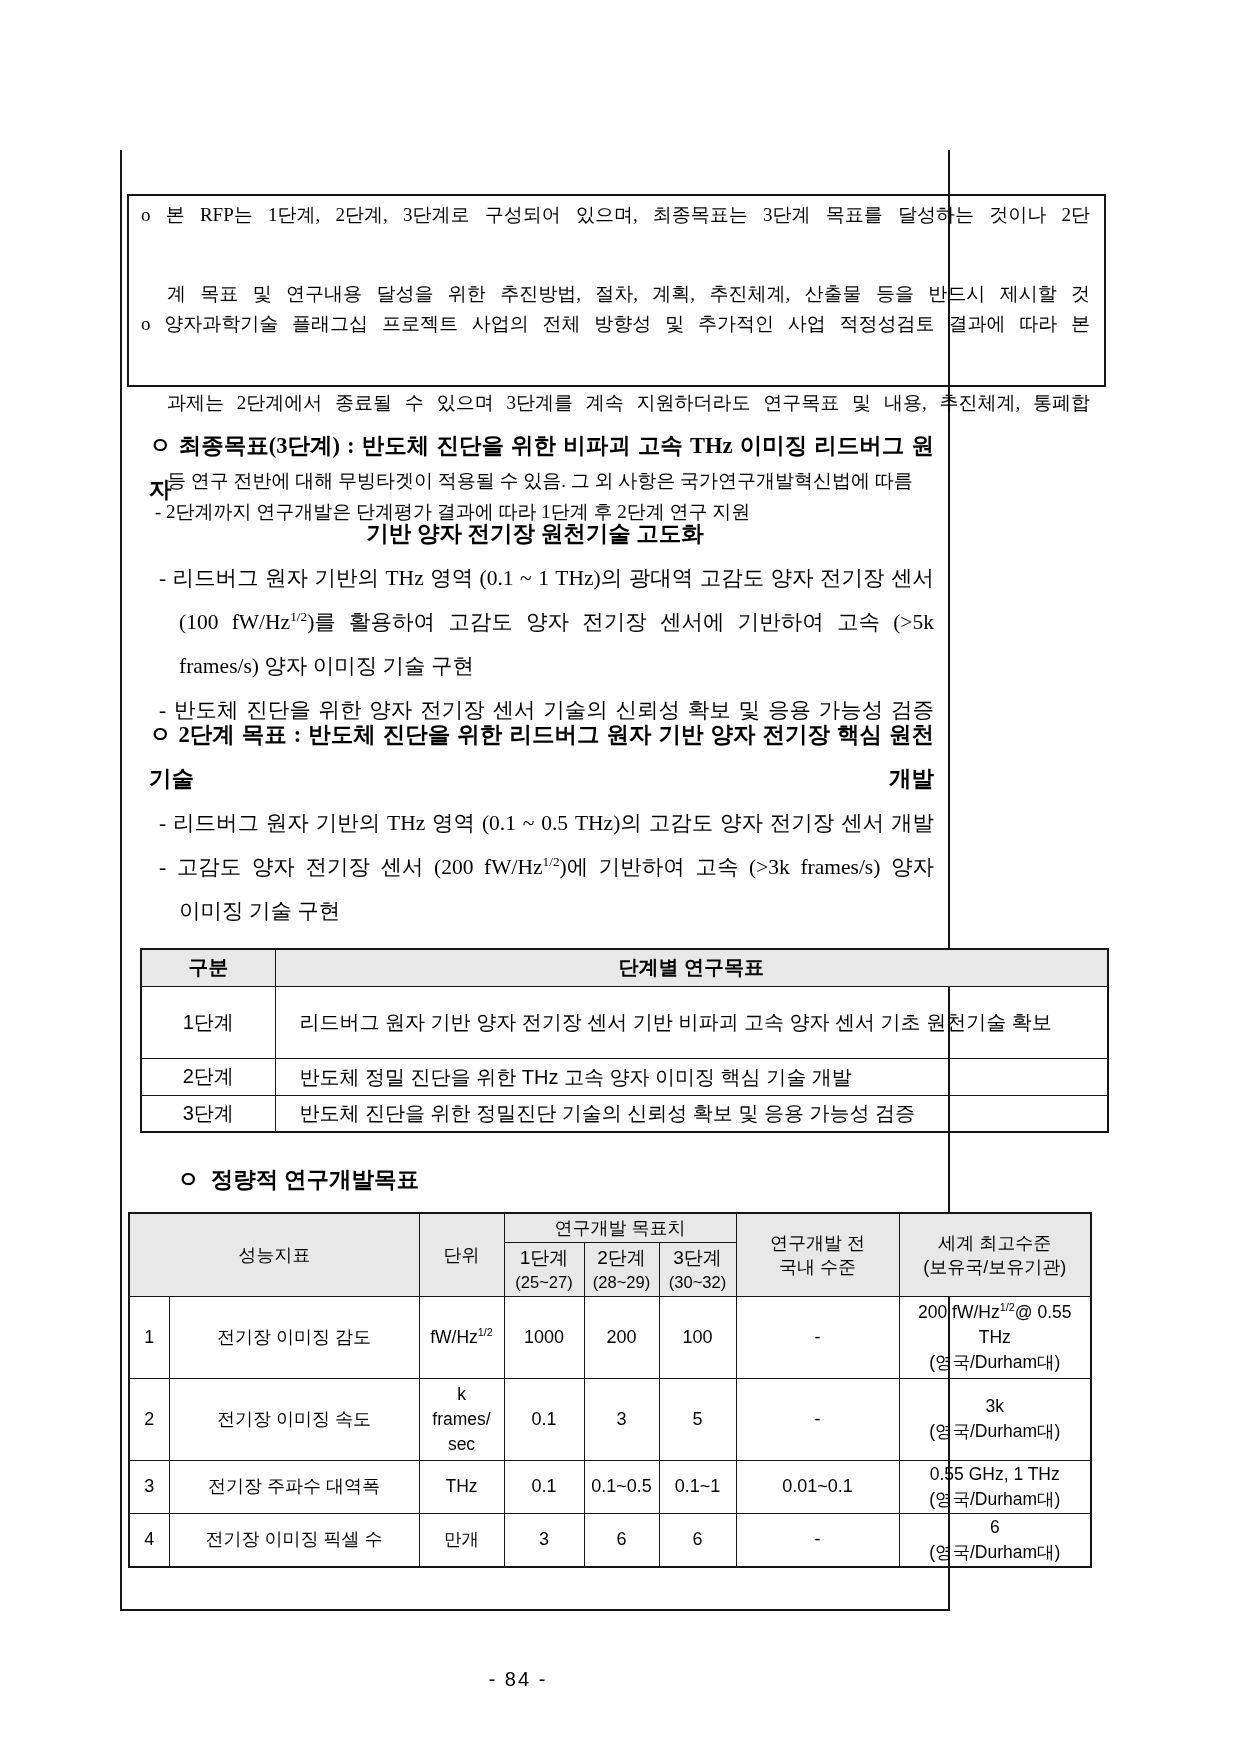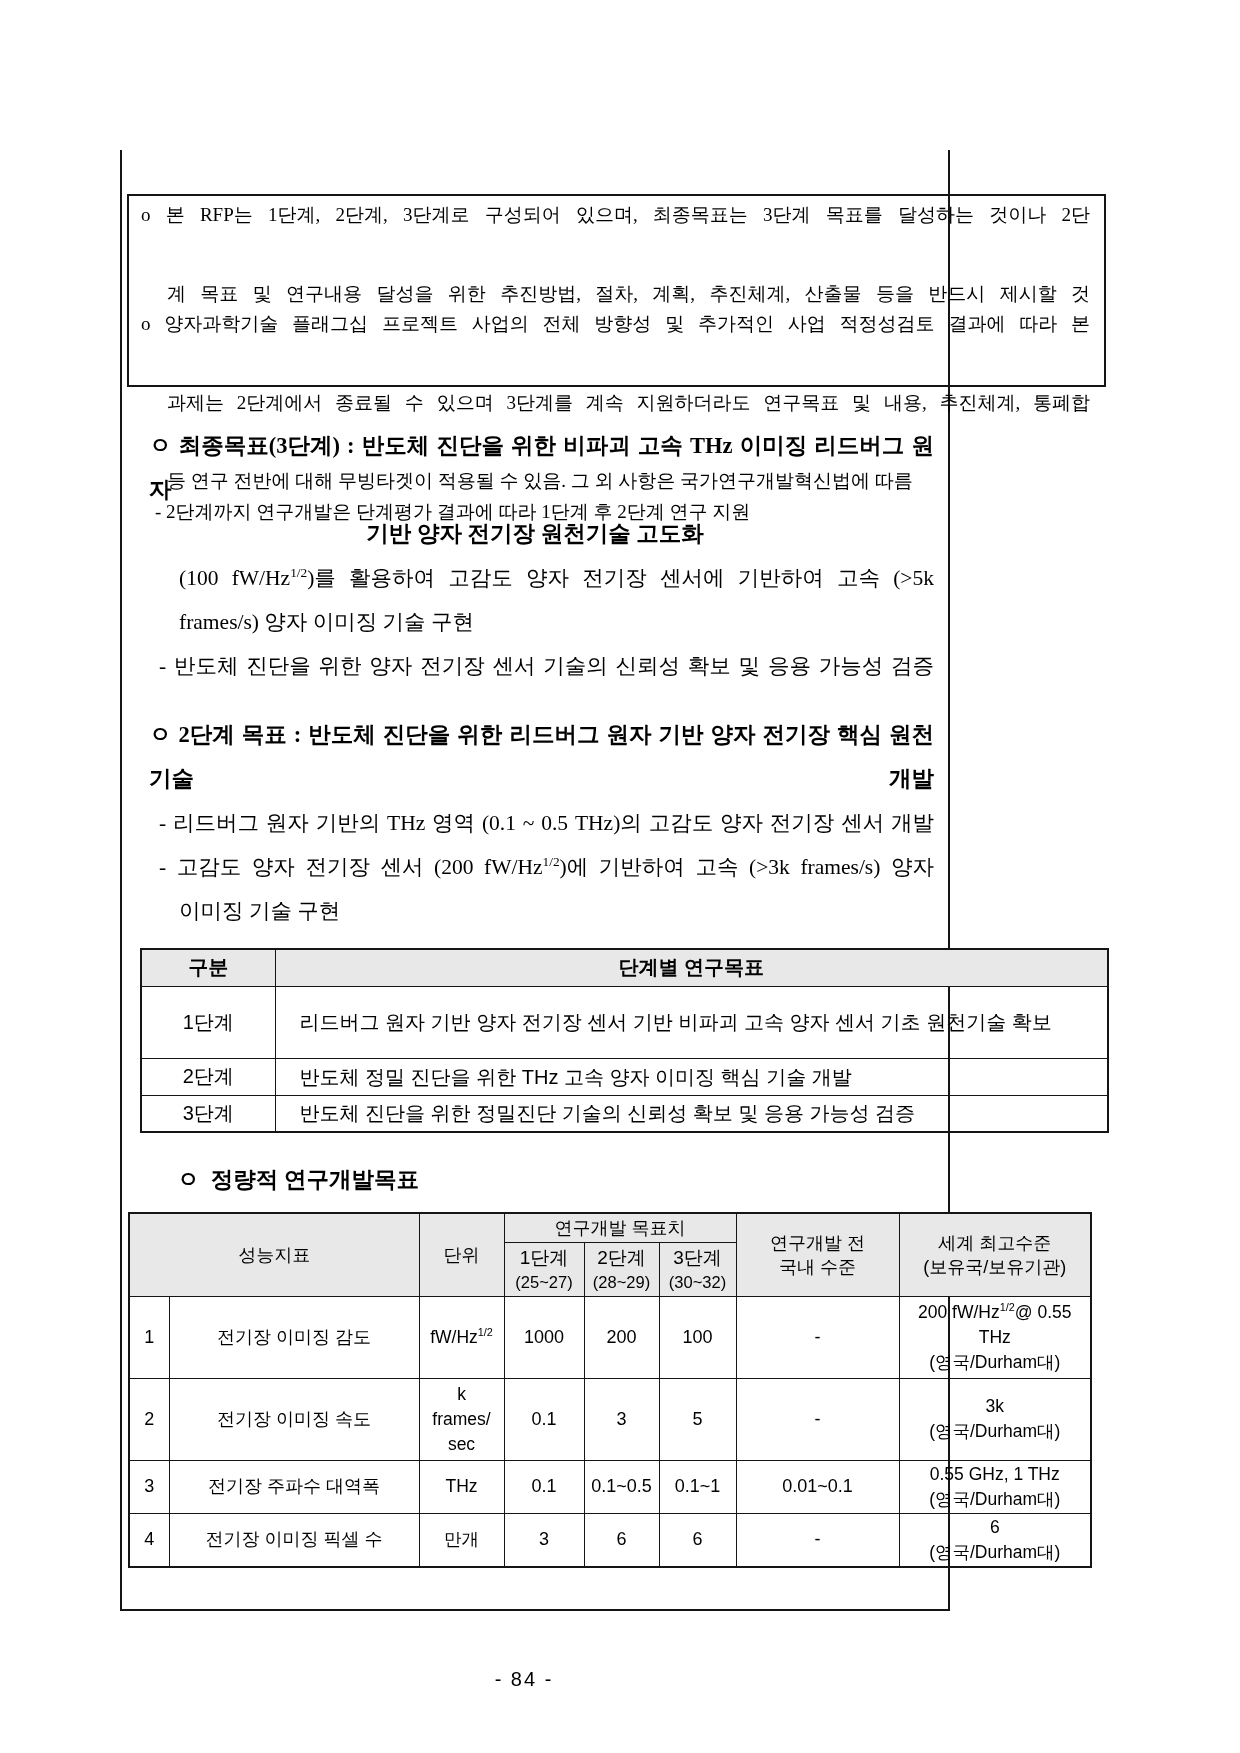--- a/index.html
+++ b/index.html
@@ -46,40 +46,41 @@
   .stage-table .c-goal { text-align:left; padding-left:24px; padding-right:4px; line-height:34px; }
 
   .quant-table { position:absolute; left:6px; top:1062px; width:962px; font-size:18px; text-align:center; }
   .quant-table th { text-align:center; }
   .quant-table .years { font-size:16.5px; line-height:22px; }
   .quant-table .stage-nm { font-size:19px; line-height:26px; }
   .quant-table td { line-height:25px; padding:1px 2px; }
   .pre-line { white-space:pre-line; }
   .small-cell { font-size:17.5px; }
 
-  .page-number { position:absolute; left:8px; top:1668px; width:1032px; text-align:center;
+  .page-number { position:absolute; left:2px; top:1668px; width:1032px; text-align:center;
     font-size:20px; letter-spacing:2px; font-family:"Liberation Sans", sans-serif; }
 </style>
 </head>
 <body>
 
 <div class="frame">
 
   <div class="notice-box">
     <div class="nline stretch">o 본 RFP는 1단계, 2단계, 3단계로 구성되어 있으며, 최종목표는 3단계 목표를 달성하는 것이나 2단</div>
     <div class="nline stretch ind1">계 목표 및 연구내용 달성을 위한 추진방법, 절차, 계획, 추진체계, 산출물 등을 반드시 제시할 것</div>
     <div class="nline stretch">o 양자과학기술 플래그십 프로젝트 사업의 전체 방향성 및 추가적인 사업 적정성검토 결과에 따라 본</div>
     <div class="nline stretch ind1">과제는 2단계에서 종료될 수 있으며 3단계를 계속 지원하더라도 연구목표 및 내용, 추진체계, 통폐합</div>
     <div class="nline ind1">등 연구 전반에 대해 무빙타겟이 적용될 수 있음. 그 외 사항은 국가연구개발혁신법에 따름</div>
     <div class="nline ind2">- 2단계까지 연구개발은 단계평가 결과에 따라 1단계 후 2단계 연구 지원</div>
   </div>
 
   <div class="sec" style="top:274px;">
     <div class="ln hd pl-marker pr stretch"><span>ㅇ</span> <span>최종목표(3단계) : 반도체 진단을 위한 비파괴 고속 THz 이미징 리드버그 원자</span></div>
     <div class="ln hd center">기반 양자 전기장 원천기술 고도화</div>
+    <div class="ln pl-dash pr stretch">- 리드버그 원자 기반의 THz 영역 (0.1 ~ 1 THz)의 광대역 고감도 양자 전기장 센서</div>
     <div class="ln pl-cont pr stretch"><span>(100 fW/Hz</span><sup>1/2</sup><span>)를 활용하여 고감도 양자 전기장 센서에 기반하여 고속 (&gt;5k</span></div>
     <div class="ln pl-cont">frames/s) 양자 이미징 기술 구현</div>
     <div class="ln pl-dash pr stretch">- 반도체 진단을 위한 양자 전기장 센서 기술의 신뢰성 확보 및 응용 가능성 검증</div>
   </div>
 
   <div class="sec" style="top:563px;">
     <div class="ln hd pl-marker pr stretch"><span>ㅇ</span> <span>2단계 목표 : 반도체 진단을 위한 리드버그 원자 기반 양자 전기장 핵심 원천기술 개발</span></div>
     <div class="ln pl-dash pr stretch">- 리드버그 원자 기반의 THz 영역 (0.1 ~ 0.5 THz)의 고감도 양자 전기장 센서 개발</div>
     <div class="ln pl-dash pr stretch"><span>- 고감도 양자 전기장 센서 (200 fW/Hz</span><sup>1/2</sup><span>)에 기반하여 고속 (&gt;3k frames/s) 양자</span></div>
     <div class="ln pl-cont">이미징 기술 구현</div>

